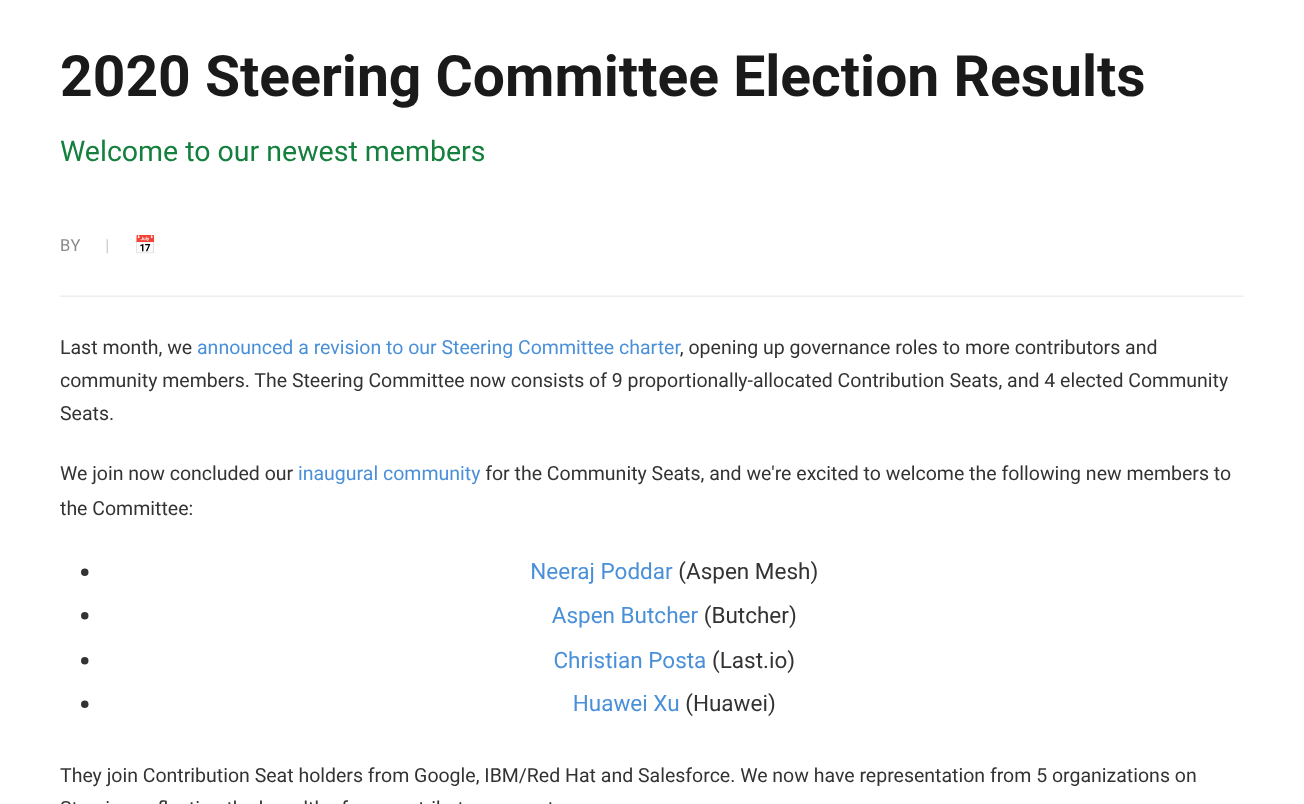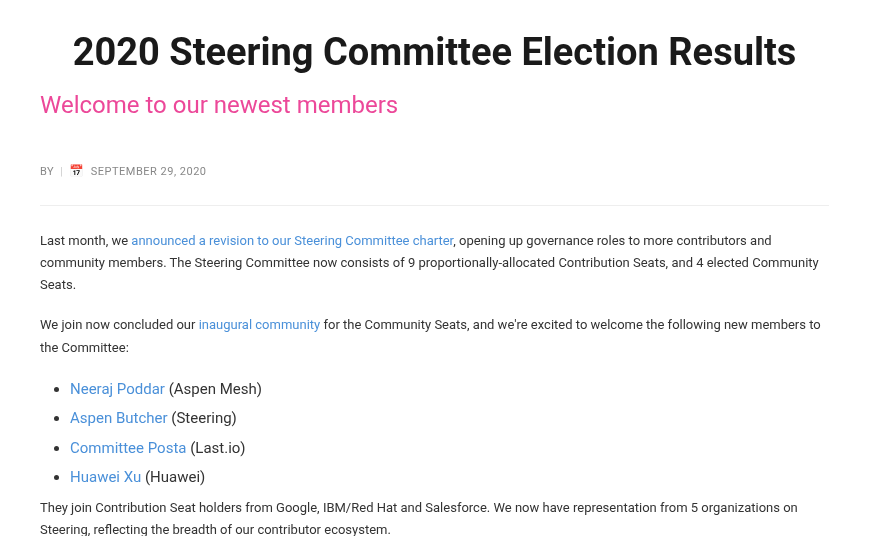--- a/index.html
+++ b/index.html
@@ -17,38 +17,37 @@
       padding: 30px 40px;
       max-width: 869px;
     }
 
     .page-title {
       font-size: 38px;
       font-weight: 700;
       color: #1a1a1a;
       line-height: 1.2;
       margin-bottom: 10px;
-      text-align: center;
     }
 
     .subtitle {
-      font-size: 24px;
+      font-size: 19px;
       font-weight: 400;
-      color: #ec4899;
+      color: #15803d;
       margin-bottom: 8px;
     }
 
     .byline {
       font-size: 11px;
       color: #888888;
       text-transform: uppercase;
       letter-spacing: 0.5px;
       display: flex;
       align-items: center;
-      gap: 6px;
+      gap: 16px;
       margin-bottom: 24px;
       margin-top: 38px;
     }
 
     .byline-author {
       font-weight: 700;
       color: #555555;
     }
 
     .byline-separator {
@@ -73,21 +72,22 @@
     }
 
     .link {
       color: #4a90d9;
       text-decoration: none;
     }
 
     .members-list {
       list-style: disc;
       padding-left: 30px;
-      margin-bottom: 6px;
+      margin-bottom: 24px;
+      text-align: center;
     }
 
     .members-list li {
       margin-bottom: 4px;
       font-size: 15px;
       line-height: 1.7;
     }
 
     .member-affiliation {
       color: #333333;
@@ -97,44 +97,43 @@
 <body>
 
 <h1 class="page-title">2020 Steering Committee Election Results</h1>
 
 <h2 class="subtitle">Welcome to our newest members</h2>
 
 <div class="byline">
   <span>BY</span>
   <span class="byline-separator">|</span>
   <span class="byline-calendar">📅</span>
-  <span>SEPTEMBER 29, 2020</span>
 </div>
 
 <hr class="divider">
 
 <p class="body-text">
   <span>Last month, we </span><a class="link" href="#">announced a revision to our Steering Committee charter</a><span>, opening up governance roles to more contributors and community members. The Steering Committee now consists of 9 proportionally-allocated Contribution Seats, and 4 elected Community Seats.</span>
 </p>
 
 <p class="body-text">
   <span>We join now concluded our </span><a class="link" href="#">inaugural community</a><span> for the Community Seats, and we're excited to welcome the following new members to the Committee:</span>
 </p>
 
 <ul class="members-list">
   <li>
     <a class="link" href="#">Neeraj Poddar</a>
     <span class="member-affiliation"> (Aspen Mesh)</span>
   </li>
   <li>
     <a class="link" href="#">Aspen Butcher</a>
-    <span class="member-affiliation"> (Steering)</span>
+    <span class="member-affiliation"> (Butcher)</span>
   </li>
   <li>
-    <a class="link" href="#">Committee Posta</a>
+    <a class="link" href="#">Christian Posta</a>
     <span class="member-affiliation"> (Last.io)</span>
   </li>
   <li>
     <a class="link" href="#">Huawei Xu</a>
     <span class="member-affiliation"> (Huawei)</span>
   </li>
 </ul>
 
 <p class="body-text">They join Contribution Seat holders from Google, IBM/Red Hat and Salesforce. We now have representation from 5 organizations on Steering, reflecting the breadth of our contributor ecosystem.</p>
 

